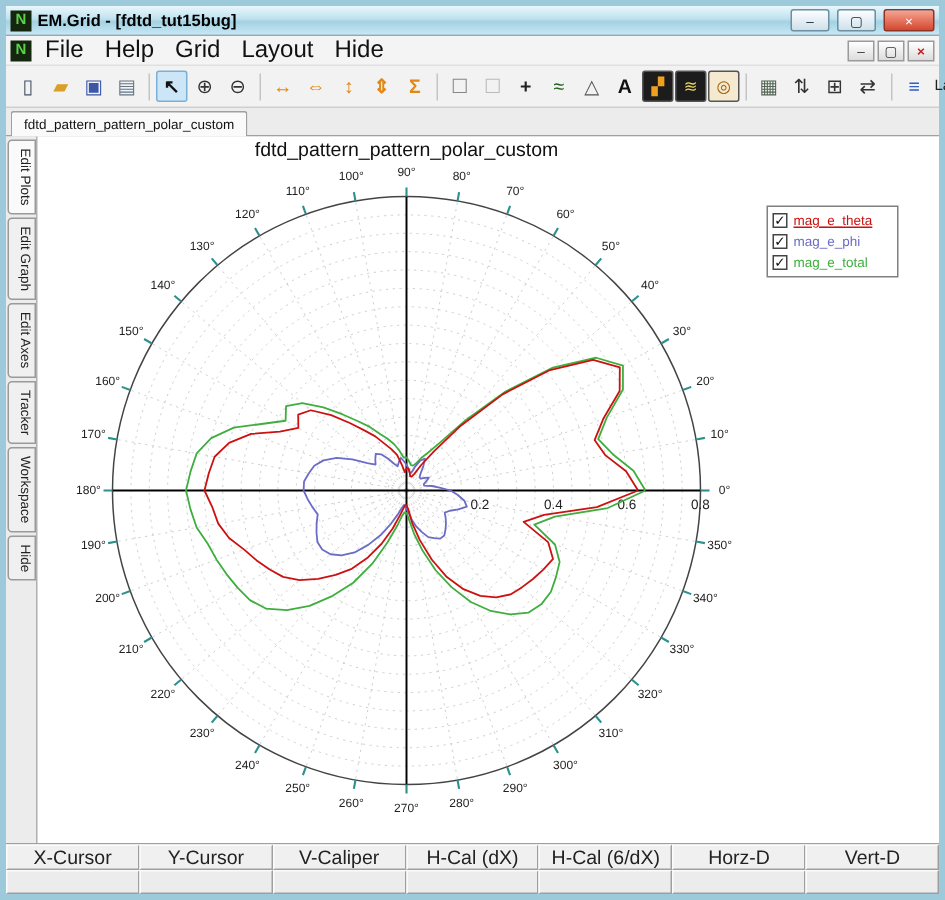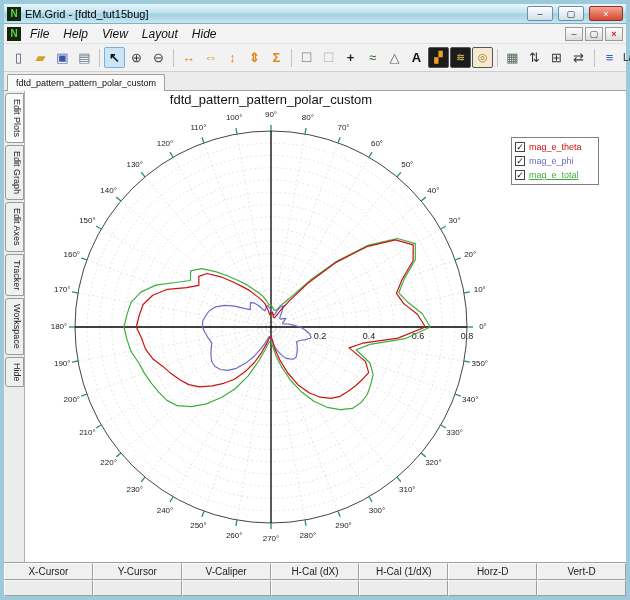--- a/index.html
+++ b/index.html
@@ -7,31 +7,31 @@
     font-family:"Liberation Sans", sans-serif; background:#555; }
   .window { width:630px; height:600px; display:flex; flex-direction:column;
     border:4px solid #9ccadb; background:#f0f0f0; }
 
   
   .titlebar { height:20px; flex:0 0 20px; display:flex; align-items:center; gap:4px;
     padding:0 3px; background:linear-gradient(#e9f7fc,#bfe2ef 45%,#a3d2e3 55%,#c8e7f2);
     border-bottom:1px solid #7fb0c4; }
   .app-icon { width:14px; height:14px; flex:0 0 14px; background:#15260f; color:#5bd24a;
     font-size:10px; font-weight:bold; display:flex; align-items:center; justify-content:center; }
-  .title { font-size:11px; font-weight:normal; color:#000; margin-right:auto; white-space:nowrap; }
+  .title { font-size:11px; font-weight:bold; color:#000; margin-right:auto; white-space:nowrap; }
   .tb-btn { width:26px; height:15px; border:1px solid #6e8f9f; border-radius:2px;
     background:linear-gradient(#fdfeff,#cfe0ea); font-size:9px; color:#123;
     display:flex; align-items:center; justify-content:center; margin-left:1px; }
   .tb-btn.close { width:34px; background:linear-gradient(#f5a492,#d5472f); color:#fff; border-color:#8f3326; }
 
   
   .menubar { height:20px; flex:0 0 20px; display:flex; align-items:center; gap:2px;
     padding:0 3px; background:#f4f4f4; border-bottom:1px solid #e0e0e0; }
   .menu-items { display:flex; align-items:center; margin-right:auto; }
-  .menu-item { font-size:12px; color:#111; padding:2px 7px;font-style:italic; }
+  .menu-item { font-size:16px; color:#111; padding:2px 7px; }
   .mdi-controls { display:flex; align-items:center; }
   .mdi-btn { width:18px; height:14px; border:1px solid #9a9a9a; margin-left:2px;
     background:linear-gradient(#ffffff,#dcdcdc); font-size:9px; color:#333;
     display:flex; align-items:center; justify-content:center; }
   .mdi-btn.mdi-close { color:#c22222; font-weight:bold; }
 
   
   .toolbar { height:28px; flex:0 0 28px; display:flex; align-items:center; gap:1px;
     padding:0 4px; background:#f2f2f2; border-bottom:1px solid #cfcfcf; }
   .tool { width:21px; height:21px; flex:0 0 auto; display:flex; align-items:center;
@@ -63,21 +63,21 @@
   .legend { position:absolute; left:486px; top:46px; width:88px; background:#fff;
     border:1px solid #808080; padding:2px 3px; }
   .lrow { display:flex; align-items:center; gap:4px; height:14px; }
   .lcheck { width:10px; height:10px; flex:0 0 10px; border:1px solid #444; background:#fff;
     font-size:9px; line-height:9px; text-align:center; color:#111; }
   .llabel { font-size:9px; white-space:nowrap; }
 
   
   .status { height:34px; flex:0 0 34px; background:#e8e8e8; border-top:1px solid #a0a0a0;
     display:grid; grid-template-columns:repeat(7,1fr); grid-auto-rows:1fr; }
-  .scell { font-size:10px; color:#222; display:flex; align-items:center; justify-content:center;
+  .scell { font-size:13px; color:#222; display:flex; align-items:center; justify-content:center;
     border:1px solid; border-color:#fbfbfb #9f9f9f #9f9f9f #fbfbfb; background:#f0f0f0;
     overflow:hidden; white-space:nowrap; }
   .scell.sval { background:#ececec; }
 </style>
 </head>
 <body>
 
 <div class="window">
 
   <div class="titlebar">
@@ -86,21 +86,21 @@
     <span class="tb-btn">–</span>
     <span class="tb-btn">▢</span>
     <span class="tb-btn close">×</span>
   </div>
 
   <div class="menubar">
     <span class="app-icon">N</span>
     <div id="menu-items" class="menu-items">
         <span class="menu-item">File</span>
         <span class="menu-item">Help</span>
-        <span class="menu-item">View</span>
+        <span class="menu-item">Grid</span>
         <span class="menu-item">Layout</span>
         <span class="menu-item">Hide</span>
       </div>
     <div id="mdi-controls" class="mdi-controls">
         <span class="mdi-btn">–</span>
         <span class="mdi-btn">▢</span>
         <span class="mdi-btn mdi-close">×</span>
       </div>
   </div>
 
@@ -282,40 +282,40 @@
           <text x="344" y="248" text-anchor="middle" font-size="9" fill="#222">0.4</text>
           <text x="393" y="248" text-anchor="middle" font-size="9" fill="#222">0.6</text>
           <text x="442" y="248" text-anchor="middle" font-size="9" fill="#222">0.8</text>
           <polyline points="405.3,236.0 397.3,222.8 383.5,211.8 373.8,201.8 379.5,187.4 390.3,168.7 390.3,152.7 372.4,147.5 343.6,154.1 311.8,170.2 285.4,189.1 268.5,203.9 260.7,210.5 256.4,213.8 252.7,217.6 250.4,219.4 249.0,219.1 247.7,216.5 246.0,213.9 244.1,214.0 241.3,209.5 237.8,205.2 233.4,201.5 228.4,198.3 221.5,193.6 213.7,189.8 203.5,185.3 190.6,180.6 176.6,177.7 165.7,179.8 165.4,189.5 150.5,191.5 130.9,194.1 115.8,201.1 106.1,211.3 102.0,223.4 99.0,236.0 102.0,248.6 106.1,260.7 113.5,271.5 119.4,282.1 126.1,291.9 133.5,300.9 141.6,309.1 152.2,314.7 166.3,315.7 181.4,312.9 196.8,306.2 210.5,297.5 223.2,284.8 233.4,270.5 239.7,259.7 243.0,252.9 244.7,250.6 246.0,250.7 247.7,255.5 251.1,265.0 256.8,276.2 265.3,289.0 276.0,300.4 288.9,310.3 302.2,316.3 315.3,318.6 327.4,317.4 336.1,311.6 342.3,303.5 345.7,293.6 348.1,283.6 345.0,272.0 331.2,258.8 344.9,253.4 380.2,247.7 405.3,236.0" fill="none" stroke="#3fae3f" stroke-width="1.2" stroke-linejoin="round"></polyline>
           <polyline points="275.4,236.0 268.0,234.1 262.9,233.0 257.8,232.8 257.5,231.8 259.3,229.8 260.9,227.4 258.0,227.6 255.4,228.1 254.7,227.3 255.4,224.7 257.2,219.9 258.3,214.8 255.3,216.0 251.9,219.9 249.2,224.2 248.1,223.9 247.3,221.4 246.0,218.8 244.3,216.5 242.2,214.3 240.9,217.1 240.1,219.9 237.7,218.2 233.8,214.8 229.1,211.9 225.5,211.6 225.2,215.2 225.4,218.7 219.9,217.7 209.9,215.2 199.4,214.3 190.7,215.9 184.5,219.5 180.9,224.5 177.7,230.0 177.4,236.0 180.1,241.8 183.3,247.1 186.8,251.9 186.1,257.8 186.0,264.0 186.6,270.3 189.8,275.3 195.3,278.5 202.7,279.3 211.4,277.3 220.7,272.1 228.8,265.7 235.6,258.2 240.1,252.1 242.8,247.8 244.3,245.7 245.1,245.8 246.0,248.3 247.3,250.6 249.4,255.3 252.3,259.7 256.1,263.6 260.5,267.1 264.4,267.8 268.5,268.1 271.2,266.0 272.0,262.0 272.3,258.0 272.1,254.3 271.5,250.7 274.9,249.5 280.5,248.6 286.2,246.8 284.6,242.8 280.2,239.0 275.4,236.0" fill="none" stroke="#6b6bc8" stroke-width="1.2" stroke-linejoin="round"></polyline>
           <polyline points="400.4,236.0 392.4,223.2 378.7,212.6 371.4,202.4 377.2,188.2 388.1,169.7 388.2,153.9 370.4,148.9 341.7,155.7 310.1,171.9 282.2,192.8 264.3,209.9 255.8,219.0 251.2,224.9 249.4,226.8 248.5,226.5 248.1,223.9 247.3,221.4 246.0,221.3 244.9,223.8 243.0,219.1 239.7,212.3 235.9,208.4 231.5,204.9 225.2,199.9 217.9,195.9 208.2,191.0 195.8,185.8 182.2,182.5 173.8,185.4 173.9,194.3 161.6,196.7 142.4,198.3 127.7,204.3 118.1,213.5 114.2,224.5 111.3,236.0 116.6,247.3 120.5,258.1 127.7,267.7 137.8,275.4 146.1,282.6 154.8,288.7 163.7,293.6 174.7,295.8 187.1,294.9 198.8,292.3 209.5,288.2 220.3,280.6 229.4,271.5 236.8,261.3 241.6,252.6 243.9,248.1 245.1,245.8 246.0,245.8 247.1,248.2 249.8,257.7 254.9,269.1 262.8,282.0 272.9,293.7 284.0,301.8 295.2,306.2 305.8,307.3 315.3,305.3 322.9,300.6 330.3,295.0 337.2,288.7 343.7,281.6 340.4,270.4 324.1,256.9 337.7,252.2 372.9,247.1 400.4,236.0" fill="none" stroke="#cc1111" stroke-width="1.2" stroke-linejoin="round"></polyline>
         </svg>
       <div id="legend" class="legend">
           <div class="lrow">
             <span class="lcheck">✓</span>
-            <span class="llabel" style="color: rgb(204, 17, 17);">mag_e_theta</span>
+            <span class="llabel" style="color: rgb(204, 17, 17); text-decoration: underline;">mag_e_theta</span>
           </div>
           <div class="lrow">
             <span class="lcheck">✓</span>
             <span class="llabel" style="color: rgb(107, 107, 200);">mag_e_phi</span>
           </div>
           <div class="lrow">
             <span class="lcheck">✓</span>
-            <span class="llabel" style="color: rgb(63, 174, 63); text-decoration: underline;">mag_e_total</span>
+            <span class="llabel" style="color: rgb(63, 174, 63);">mag_e_total</span>
           </div>
         </div>
     </div>
   </div>
 
   <div id="status-bar" class="status">
       <div class="scell shead">X-Cursor</div>
       <div class="scell shead">Y-Cursor</div>
       <div class="scell shead">V-Caliper</div>
       <div class="scell shead">H-Cal (dX)</div>
-      <div class="scell shead">H-Cal (1/dX)</div>
+      <div class="scell shead">H-Cal (6/dX)</div>
       <div class="scell shead">Horz-D</div>
       <div class="scell shead">Vert-D</div>
       <div class="scell sval"></div>
       <div class="scell sval"></div>
       <div class="scell sval"></div>
       <div class="scell sval"></div>
       <div class="scell sval"></div>
       <div class="scell sval"></div>
       <div class="scell sval"></div>
     </div>

